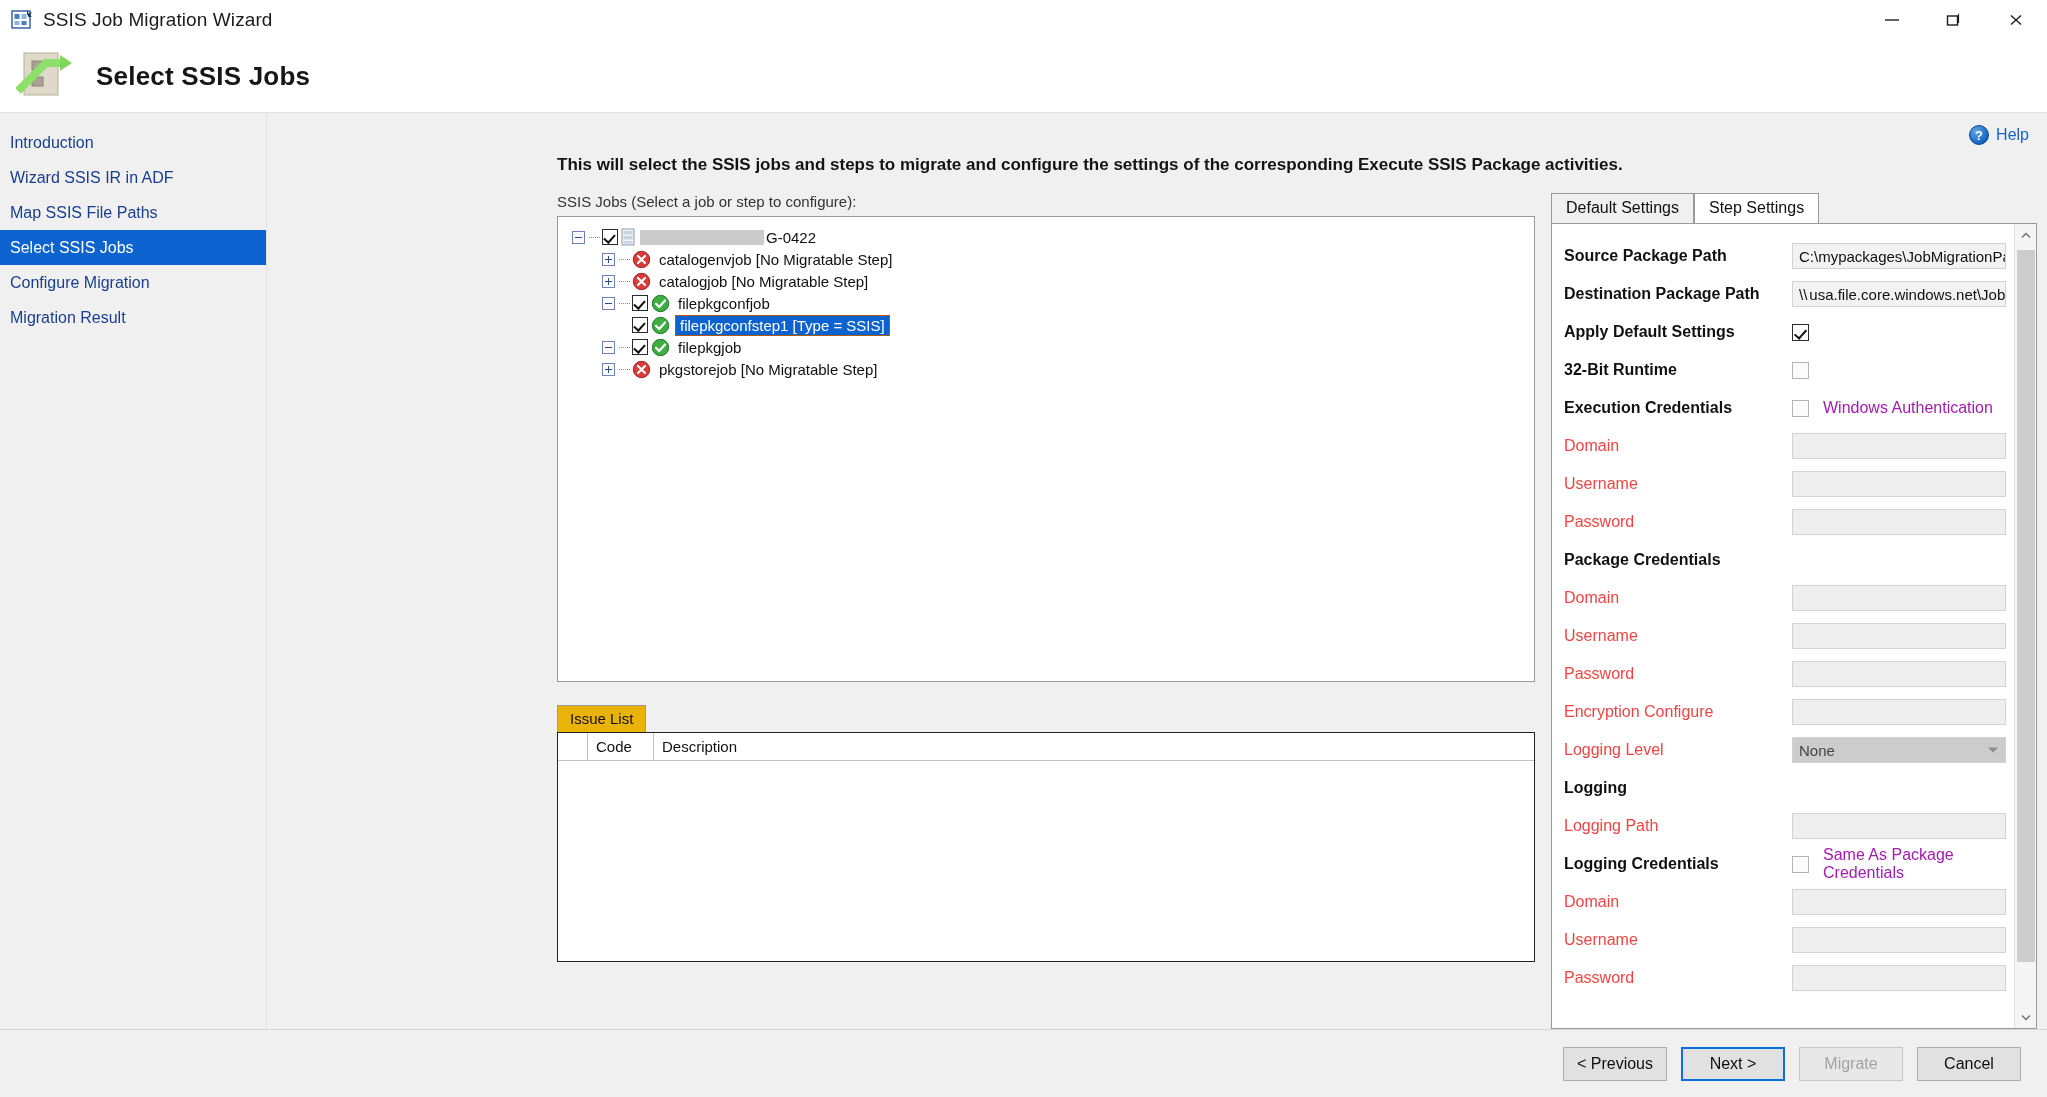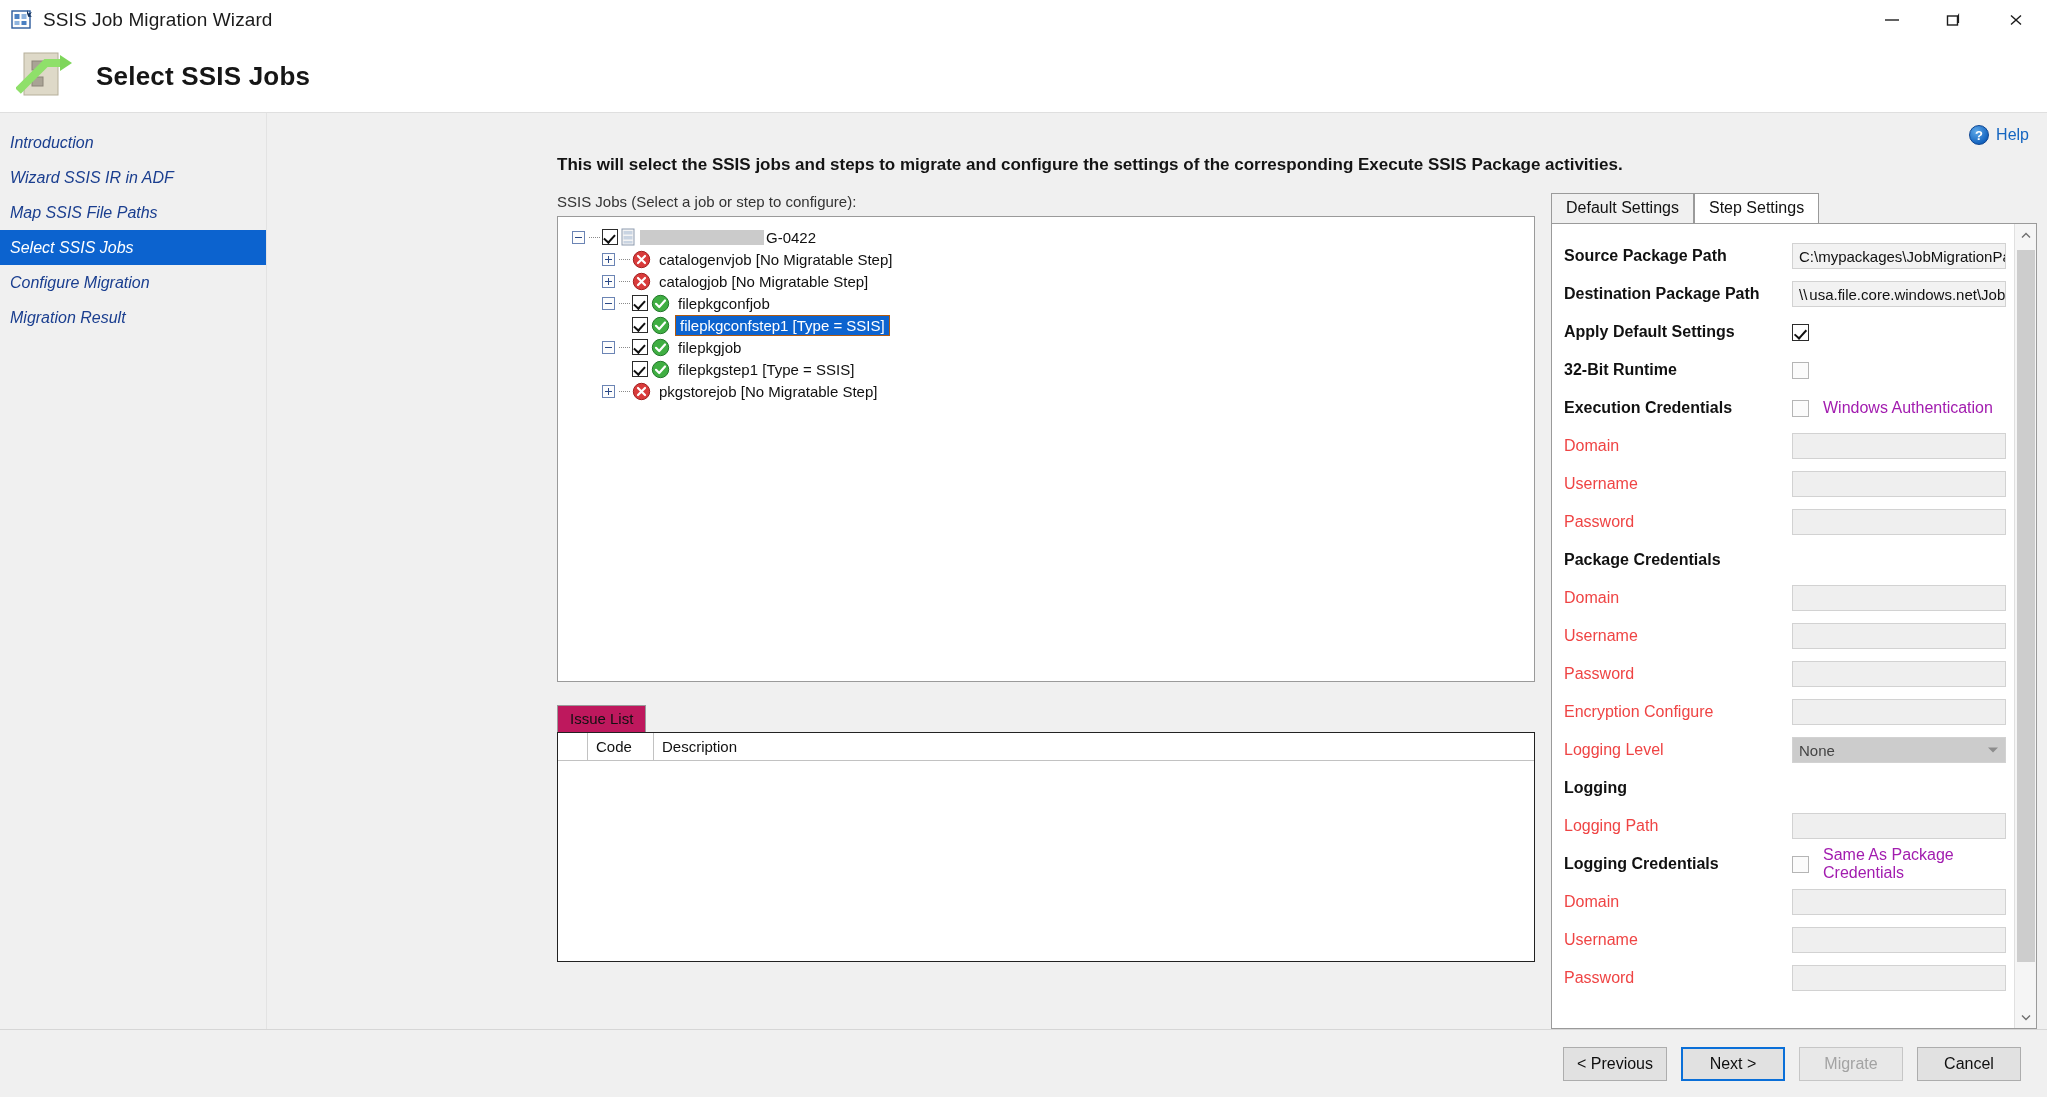--- a/index.html
+++ b/index.html
@@ -72,21 +72,20 @@
     border-right: 1px solid #e3e3e3;
     padding-top: 12px;
   }
   .nav-item {
     height: 35px;
     display: flex; align-items: center;
     padding-left: 10px;
     font-size: 16px;
     color: #1a3e8f;
     white-space: nowrap;
-    font-style: italic;
   }
   .nav-item.selected {
     background: #0c63cf;
     color: #ffffff;
   }
 
   
   .main {
     flex: 1; position: relative;
     background: #f0f0f0;
@@ -192,21 +191,21 @@
 
   
   .issue-wrap { margin-top: 22px; display: flex; flex-direction: column; min-height: 0; flex:1; }
   .tabstrip { display: flex; align-items: flex-end; height: 28px; }
   .tab {
     font-size: 15px; color: #111111;
     padding: 4px 12px 5px 12px;
     border: 1px solid #9a9a9a; border-bottom: none;
     background: #f0f0f0;
   }
-  .tab.active { background: #be185d; position: relative; z-index: 2; }
+  .tab.active { background: #eab308; position: relative; z-index: 2; }
   .issue-box {
     border: 1px solid #222222;
     background: #ffffff;
     height: 230px;
     position: relative;
   }
   .issue-header {
     display: flex; height: 28px; align-items: center;
     border-bottom: 1px solid #c2c2c2;
     font-size: 15px; color: #111111;
@@ -498,32 +497,20 @@
                 <span class="cbox checked"></span>
                 <span class="statusicon">
                   <svg width="19" height="19" viewBox="0 0 19 19">
                     <circle cx="9.5" cy="9.5" r="8.2" fill="#3fae42" stroke="#22782a"></circle>
                     <path d="M5 9.8 L8.2 13 L14 6.5" stroke="#ffffff" stroke-width="2.2" fill="none" stroke-linecap="round" stroke-linejoin="round"></path>
                   </svg>
                 </span>
                 <span class="tnode-label">filepkgjob</span>
               </div>
 
-              <div class="tnode">
-                <span class="nospace"></span>
-                <span class="nospace"></span>
-                <span class="cbox checked"></span>
-                <span class="statusicon">
-                  <svg width="19" height="19" viewBox="0 0 19 19">
-                    <circle cx="9.5" cy="9.5" r="8.2" fill="#3fae42" stroke="#22782a"></circle>
-                    <path d="M5 9.8 L8.2 13 L14 6.5" stroke="#ffffff" stroke-width="2.2" fill="none" stroke-linecap="round" stroke-linejoin="round"></path>
-                  </svg>
-                </span>
-                <span class="tnode-label">filepkgstep1 [Type = SSIS]</span>
-              </div>
 
               <div class="tnode">
                 <span class="nospace"></span>
                 <span class="expander plus"></span>
                 <span class="dots"></span>
                 <span class="statusicon">
                   <svg width="19" height="19" viewBox="0 0 19 19">
                     <circle cx="9.5" cy="9.5" r="8.2" fill="#d93b3b" stroke="#a32020"></circle>
                     <path d="M6 6 L13 13 M13 6 L6 13" stroke="#ffffff" stroke-width="2.2" stroke-linecap="round"></path>
                   </svg>

